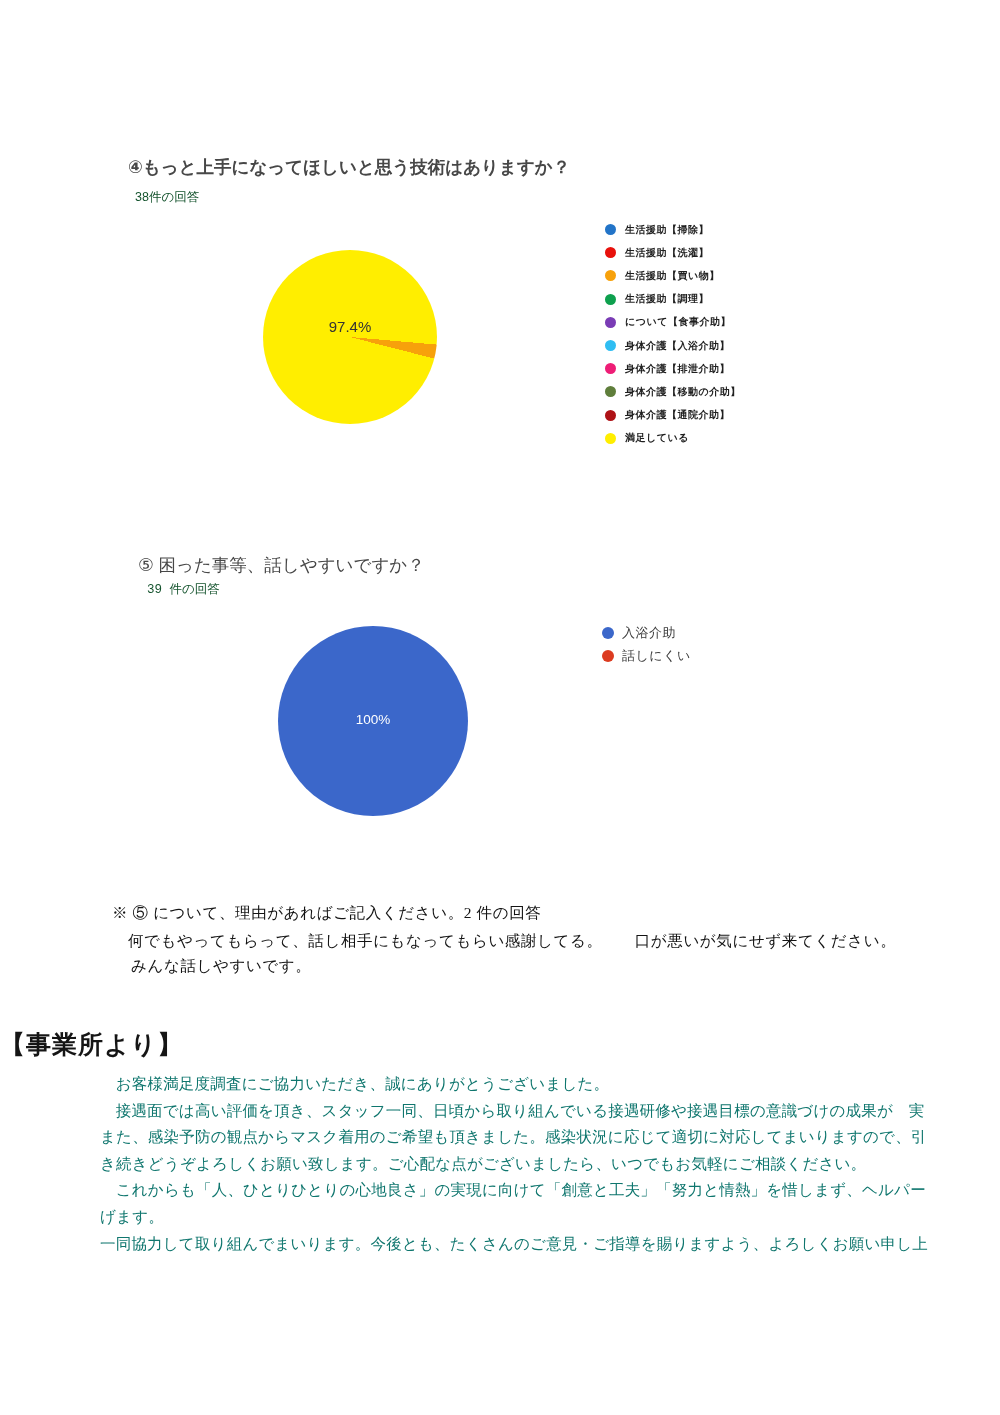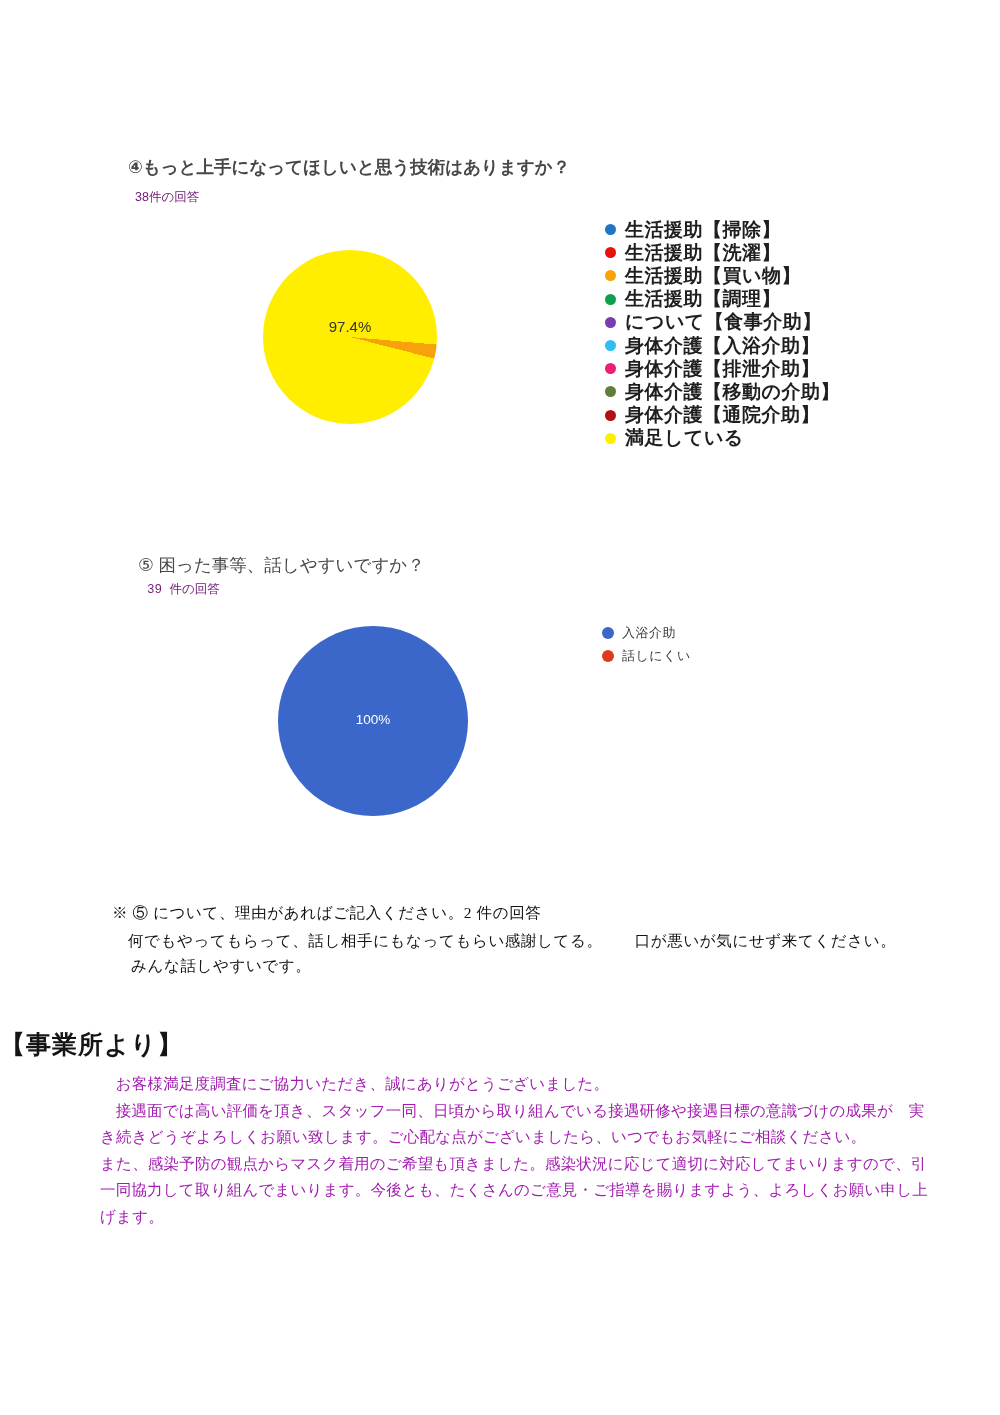--- a/index.html
+++ b/index.html
@@ -2,54 +2,54 @@
 <html><head>
 <meta charset="utf-8">
 <style>
   html,body{margin:0;padding:0;background:#fff;}
   .page{position:relative;width:1000px;height:1415px;background:#ffffff;overflow:hidden;
         font-family:"Liberation Sans","DejaVu Sans",sans-serif;padding-left:14px;}
 
   .q-title{position:absolute;margin:0;font-size:17.5px;color:#474747;white-space:nowrap;}
   .q1-title{left:128px;top:155px;font-weight:700;}
   .q2-title{left:138px;top:553px;font-weight:400;}
-  .q-count{position:absolute;font-size:12.5px;color:#701a75;white-space:nowrap;}
+  .q-count{position:absolute;font-size:12.5px;color:#14532d;white-space:nowrap;}
   .q1-count{left:135px;top:189px;}
   .q2-count{left:147px;top:581px;font-family:Liberation Mono, monospace;}
 
   .pie{position:absolute;border-radius:50%;}
   .pie1{left:263px;top:250px;width:174px;height:174px;}
   .pie2{left:278px;top:626px;width:190px;height:190px;}
   .pie-label{position:absolute;text-align:center;white-space:nowrap;}
   .pie1-label{left:310px;top:318px;width:80px;font-size:15px;color:#333333;}
   .pie2-label{left:333px;top:712px;width:80px;font-size:13.5px;color:#ffffff;}
 
   .legend{position:absolute;}
   .legend1{left:605px;top:218px;}
   .legend2{left:602px;top:622px;}
   .lrow{display:flex;align-items:center;}
   .legend1 .lrow{height:23.2px;}
   .legend2 .lrow{height:22.5px;}
   .dot{border-radius:50%;flex:none;}
   .legend1 .dot{width:11px;height:11px;margin-right:9px;}
   .legend2 .dot{width:12px;height:12px;margin-right:8px;}
   .ltext{white-space:nowrap;}
-  .legend1 .ltext{font-size:19px;font-weight:700;color:#1f1f1f;letter-spacing:0.5px;}
+  .legend1 .ltext{font-size:10px;font-weight:700;color:#1f1f1f;letter-spacing:0.5px;}
   .legend2 .ltext{font-size:13px;font-weight:400;color:#3c3c3c;letter-spacing:0.5px;}
 
   .note-line{position:absolute;font-family:"Liberation Serif","DejaVu Serif",serif;
              font-size:15.5px;color:#141414;letter-spacing:0.6px;white-space:nowrap;text-align:right;}
   .note-1{left:112px;top:903px;}
   .note-2{left:128px;top:931px;}
   .note-3{left:131px;top:956px;}
 
   .office-heading{position:absolute;left:0;top:1028px;width:1000px;margin:0;text-align:left;
                   font-size:25px;font-weight:700;color:#151515;letter-spacing:1px;}
   .office-body{position:absolute;left:100px;top:1071px;width:826px;
-               font-size:15.5px;line-height:26.6px;color:#a21caf;letter-spacing:0.2px;}
+               font-size:15.5px;line-height:26.6px;color:#0f766e;letter-spacing:0.2px;}
   .office-line{white-space:nowrap;}
 </style>
 </head>
 <body>
 
 <div class="page">
 
   <section>
     <h2 class="q-title q1-title">④もっと上手になってほしいと思う技術はありますか？</h2>
     <div class="q-count q1-count">38件の回答</div>
@@ -122,20 +122,21 @@
     <div class="note-line note-1">※ ⑤ について、理由があればご記入ください。2 件の回答</div>
     <div class="note-line note-2">何でもやってもらって、話し相手にもなってもらい感謝してる。　　口が悪いが気にせず来てください。</div>
     <div class="note-line note-3">みんな話しやすいです。</div>
   </section>
 
   <section>
     <h1 class="office-heading">【事業所より】</h1>
     <div class="office-body">
       <div class="office-line">　お客様満足度調査にご協力いただき、誠にありがとうございました。</div>
       <div class="office-line">　接遇面では高い評価を頂き、スタッフ一同、日頃から取り組んでいる接遇研修や接遇目標の意識づけの成果が　実</div>
+      <div class="office-line">また、感染予防の観点からマスク着用のご希望も頂きました。感染状況に応じて適切に対応してまいりますので、引</div>
       <div class="office-line">き続きどうぞよろしくお願い致します。ご心配な点がございましたら、いつでもお気軽にご相談ください。</div>
-      <div class="office-line">また、感染予防の観点からマスク着用のご希望も頂きました。感染状況に応じて適切に対応してまいりますので、引</div>
+      <div class="office-line">　これからも「人、ひとりひとりの心地良さ」の実現に向けて「創意と工夫」「努力と情熱」を惜しまず、ヘルパー</div>
+      <div class="office-line">げます。</div>
       <div class="office-line">一同協力して取り組んでまいります。今後とも、たくさんのご意見・ご指導を賜りますよう、よろしくお願い申し上</div>
-      <div class="office-line">げます。</div>
     </div>
   </section>
 
 </div>
 
 </body></html>

